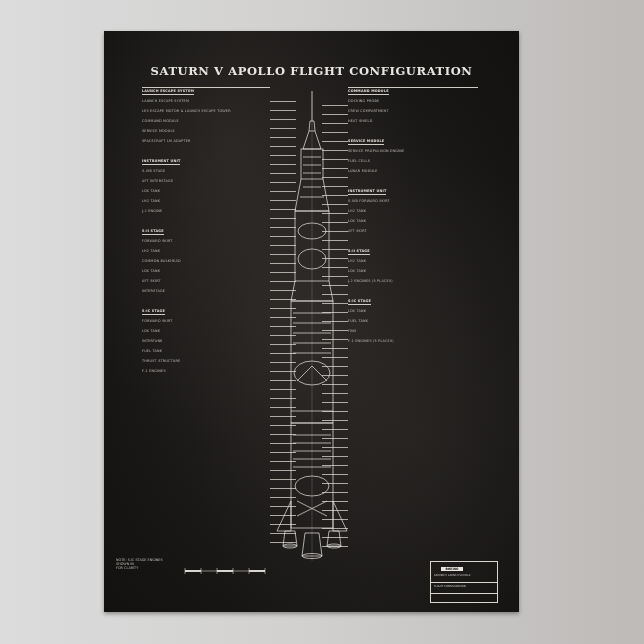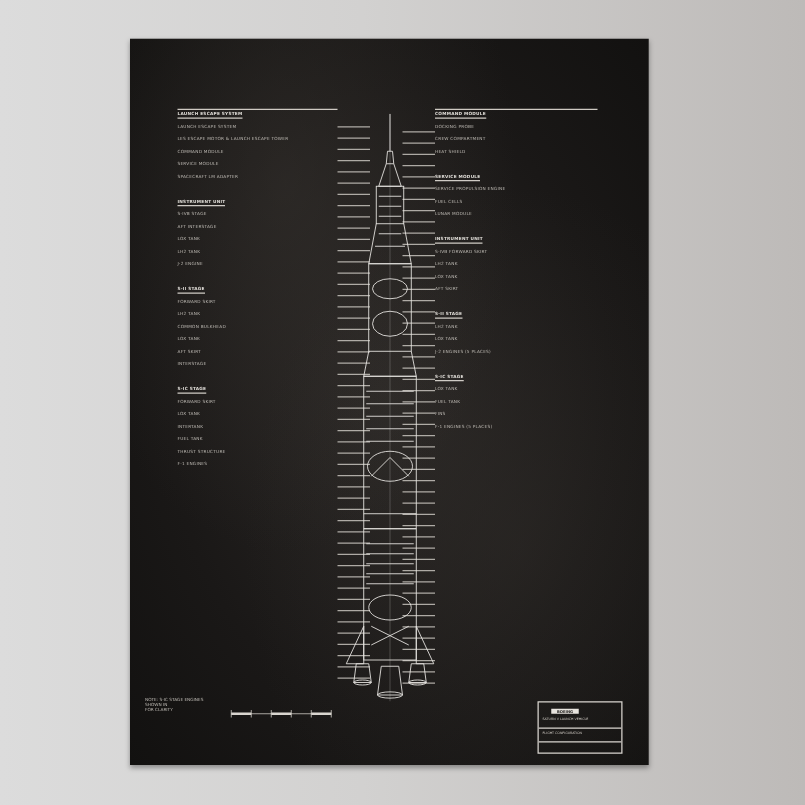--- a/index.html
+++ b/index.html
@@ -47,20 +47,21 @@
     position:absolute;left:10px;top:5px;width:22px;height:4px;background:#e8e4de;
     font-size:3px;line-height:4px;color:#1a1817;text-align:center;font-weight:bold;
   }
   .titleblock .txt{position:absolute;left:3px;font-size:2.6px;line-height:3px;color:#cfcac3;white-space:nowrap;}
   .titleblock .div{position:absolute;left:0;right:0;height:0.6px;background:#d9d5cf;}
 </style>
 </head>
 <body>
 
 <div class="poster">
+  <div class="title">SATURN V APOLLO FLIGHT CONFIGURATION</div>
 
   <div class="hline" style="left:38px;top:56px;width:128px;"></div>
   <div class="hline" style="left:244px;top:56px;width:130px;"></div>
 
   <div class="col left" id="leftCol">
       <div class="row hdr">
         <span class="lbl">LAUNCH ESCAPE SYSTEM</span>
       </div>
       <div class="row">
         <span class="lbl">LAUNCH ESCAPE SYSTEM</span>

